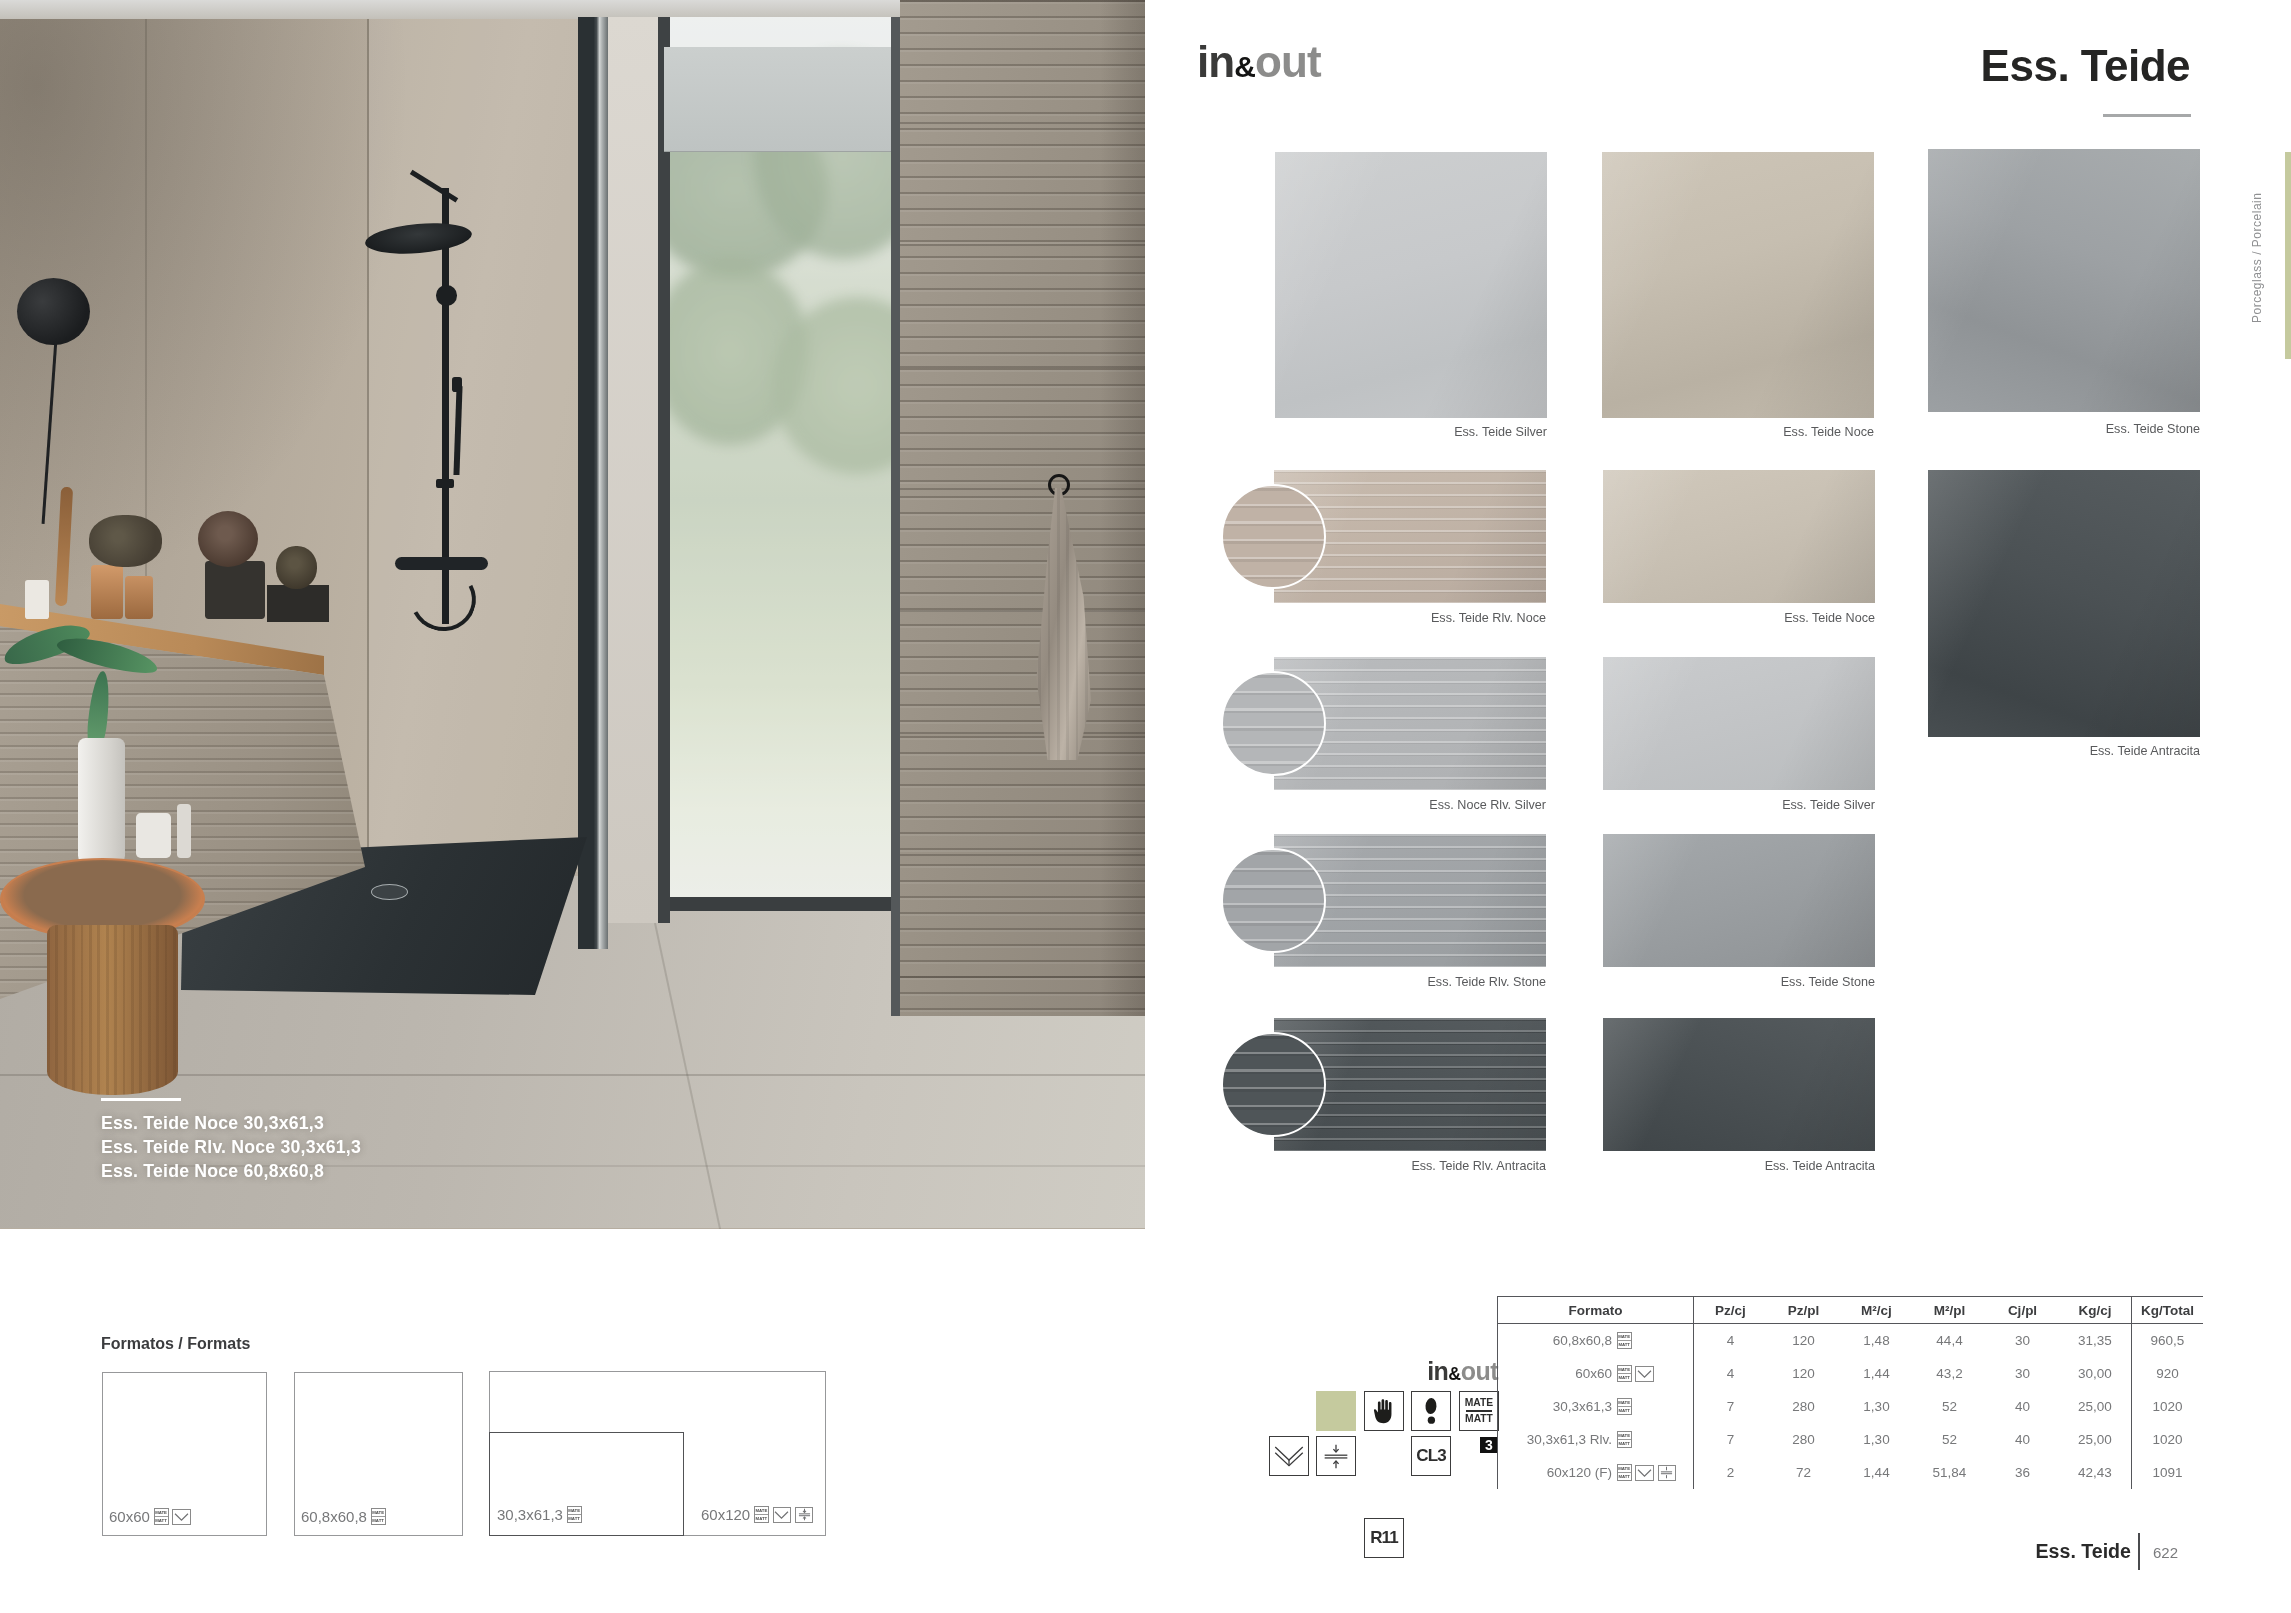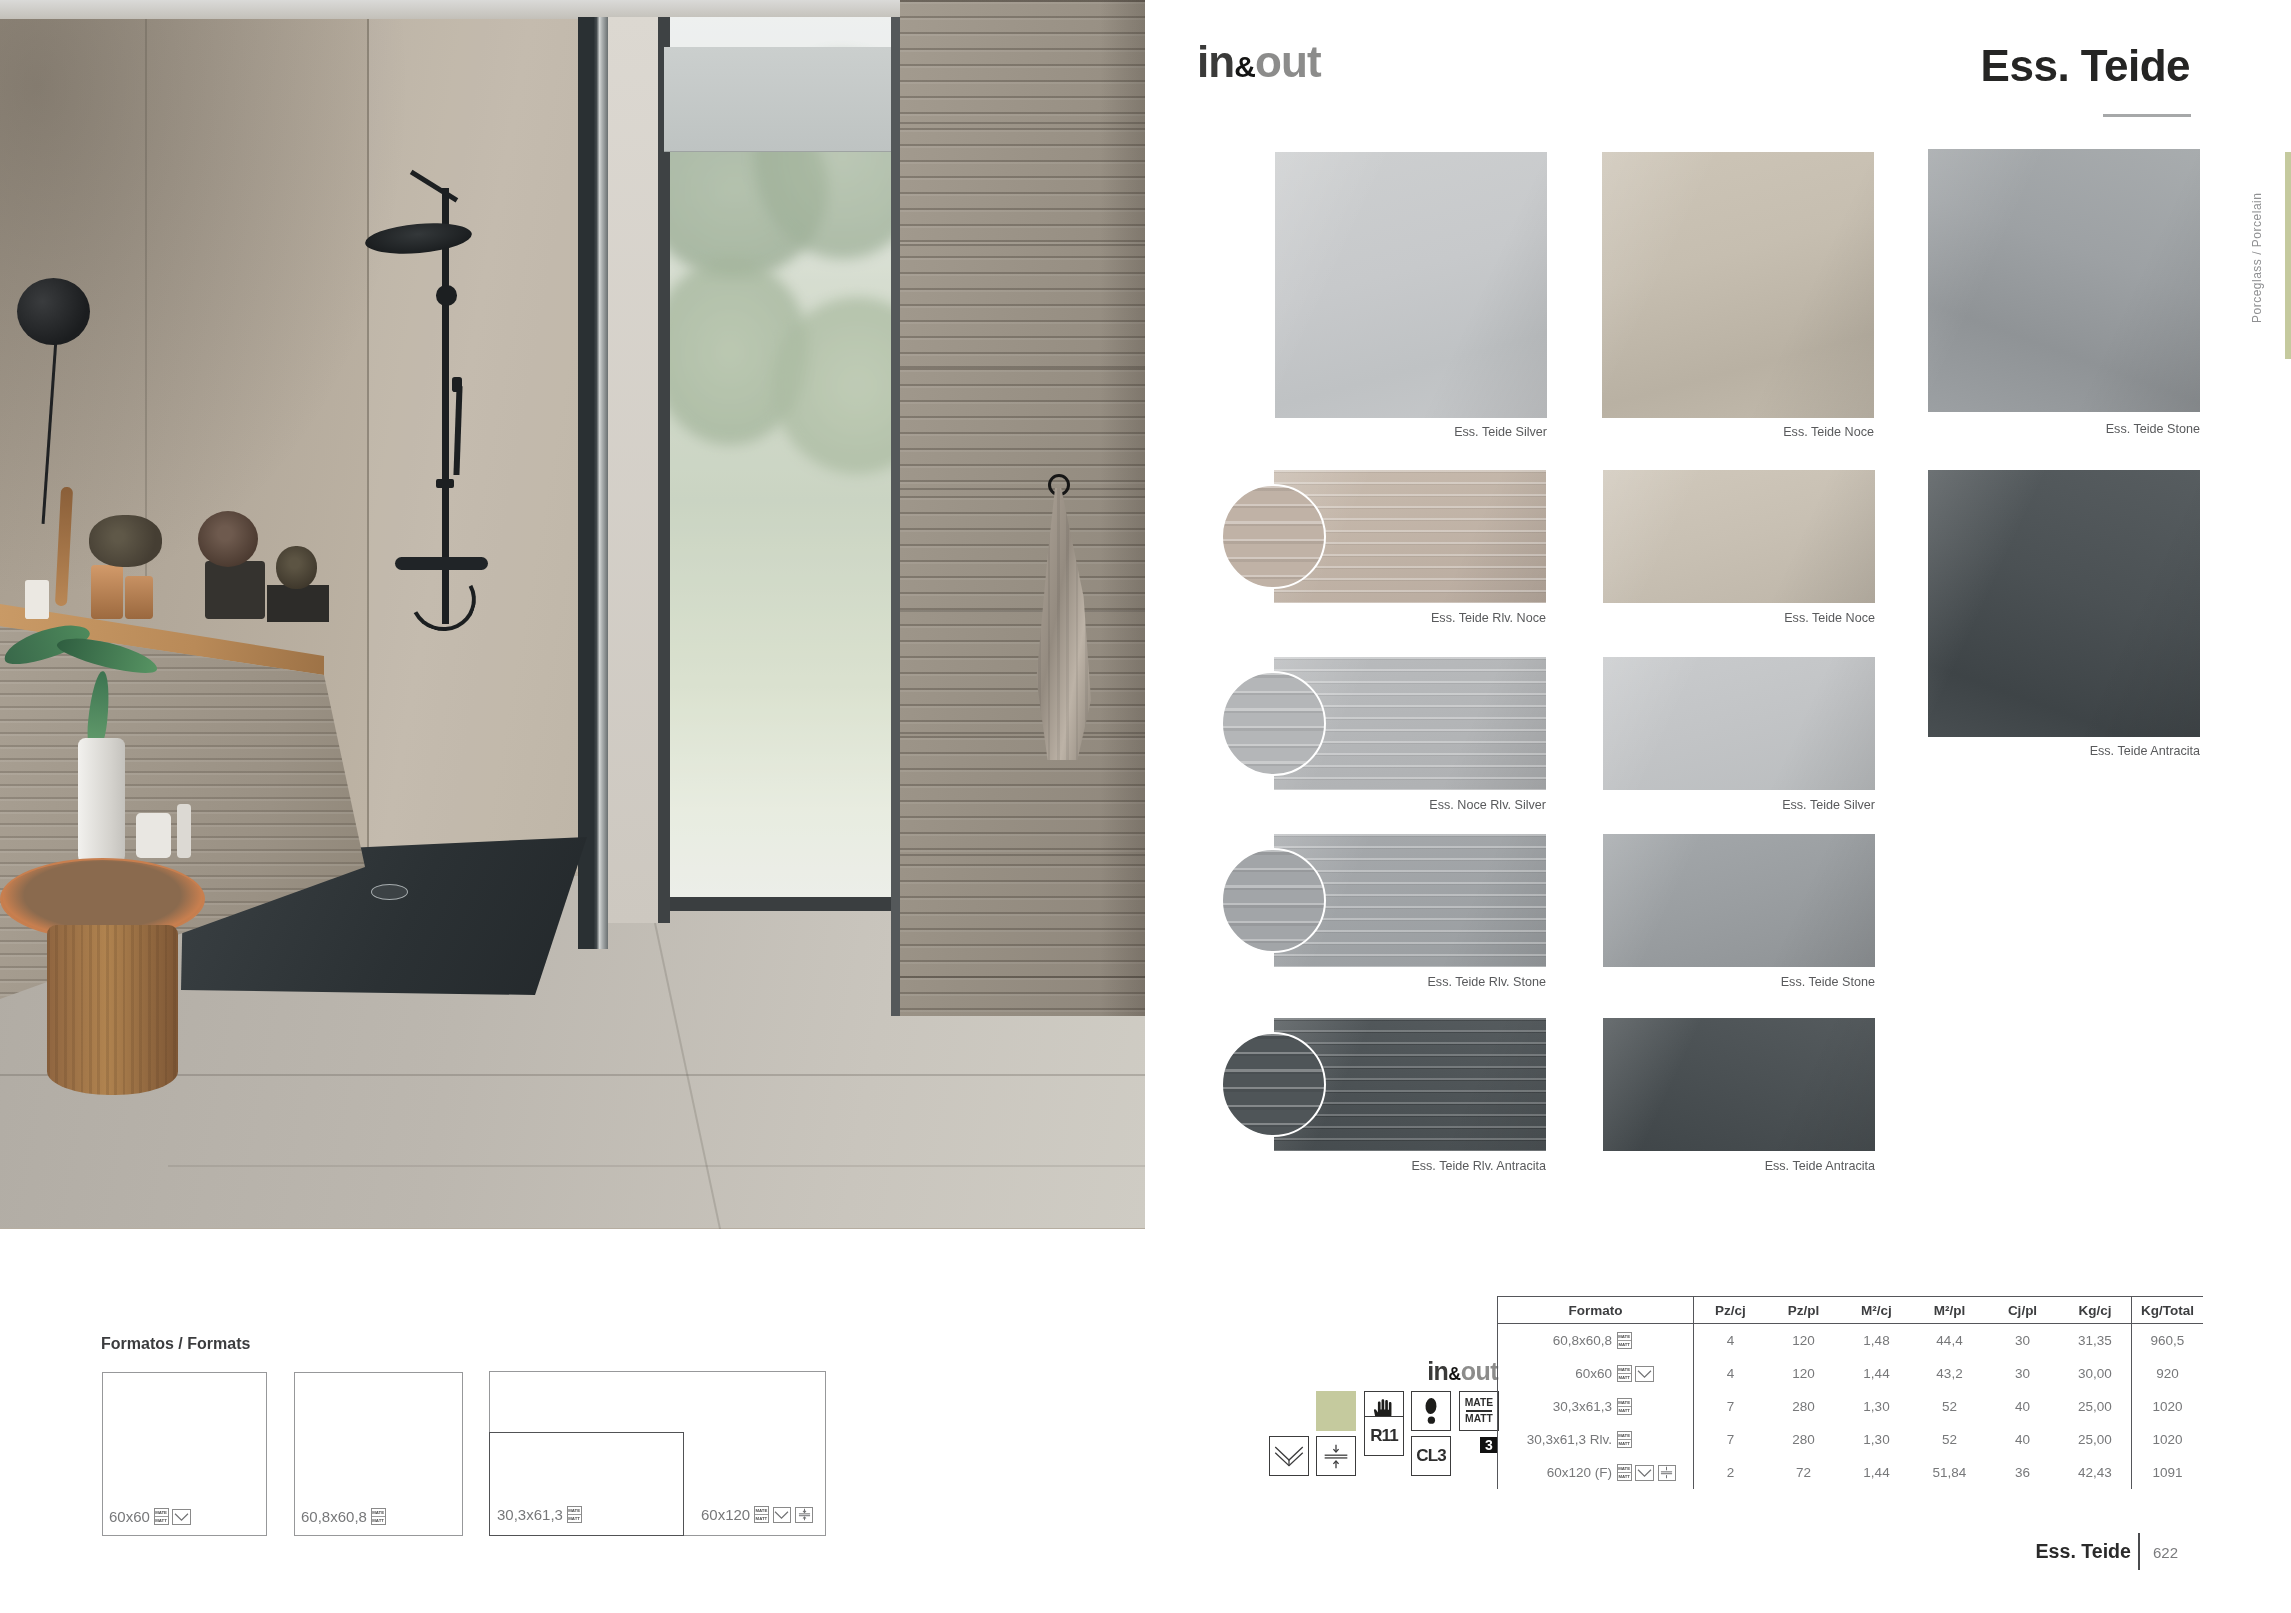--- a/index.html
+++ b/index.html
@@ -266,20 +266,26 @@
 
     <div class="ph-leaf lf1"></div>
     <div class="ph-leaf lf2"></div>
     <div class="ph-leaf lf3"></div>
     <div class="ph-vase"></div>
     <div class="ph-jar"></div>
     <div class="ph-tube"></div>
     <div class="ph-traytop"></div>
     <div class="ph-trunk"></div>
 
+    <div class="ph-caption">
+      <div class="ph-rule"></div>
+      <div class="cap">Ess. Teide Noce 30,3x61,3</div>
+      <div class="cap">Ess. Teide Rlv. Noce 30,3x61,3</div>
+      <div class="cap">Ess. Teide Noce 60,8x60,8</div>
+    </div>
   </div>
 
   <div class="logo-main"><span class="li">in</span><span class="la">&amp;</span><span class="lo">out</span></div>
   <div class="page-title">Ess. Teide</div>
   <div class="title-rule"></div>
 
   <div class="tile" style="left:1275px;top:152px;width:272px;height:266px;">
       <div class="face tx-silver"></div>
     </div>
   <div class="sw-label" style="left:1275px;top:425px;width:272px;">Ess. Teide Silver</div>
@@ -424,21 +430,21 @@
   <div class="lg-ic" style="left:1316px;top:1436px;">
     <svg width="34" height="34" viewBox="0 0 42 42">
         <line x1="7" y1="20" x2="35" y2="20" stroke="#3c3c3d" stroke-width="1.6"></line>
         <line x1="7" y1="23.4" x2="35" y2="23.4" stroke="#3c3c3d" stroke-width="1.6"></line>
         <line x1="21" y1="7" x2="21" y2="15.5" stroke="#3c3c3d" stroke-width="1.6"></line>
         <polyline points="17.8,12.5 21,16 24.2,12.5" fill="none" stroke="#3c3c3d" stroke-width="1.6"></polyline>
         <line x1="21" y1="36" x2="21" y2="27.5" stroke="#3c3c3d" stroke-width="1.6"></line>
         <polyline points="17.8,30.7 21,27.2 24.2,30.7" fill="none" stroke="#3c3c3d" stroke-width="1.6"></polyline>
       </svg>
   </div>
-  <div class="lg-ic" style="left:1364px;top:1416px;">
+  <div class="lg-ic" style="left:1364px;top:1518px;">
       <span class="lg-text">R11</span>
     </div>
   <div class="lg-ic" style="left:1411px;top:1436px;">
       <span class="lg-text">CL3</span>
     </div>
   <div class="lg-ic lg-plain lg-grid" style="left:1459px;top:1436px;">
     <span style="background:#c8c8c8;"></span>
       <b style="background:#111;">3</b>
     <span style="background:#9e9e9e;"></span>
       <span style="background:#606060;"></span>

